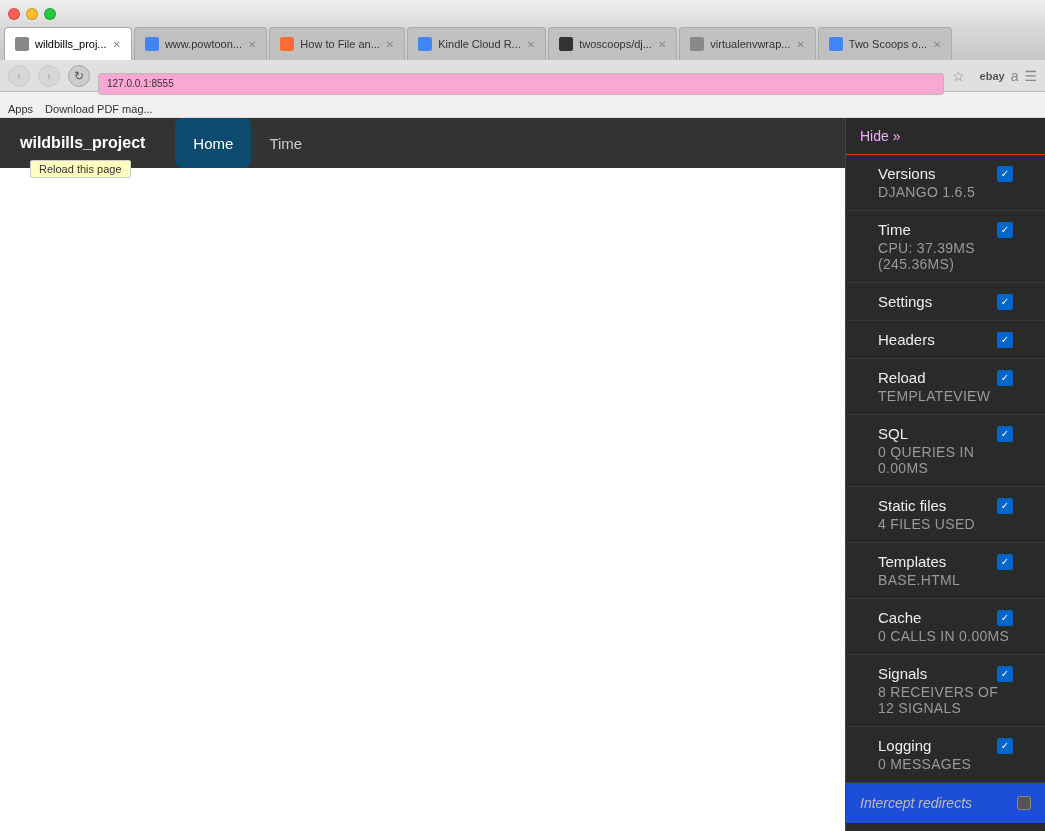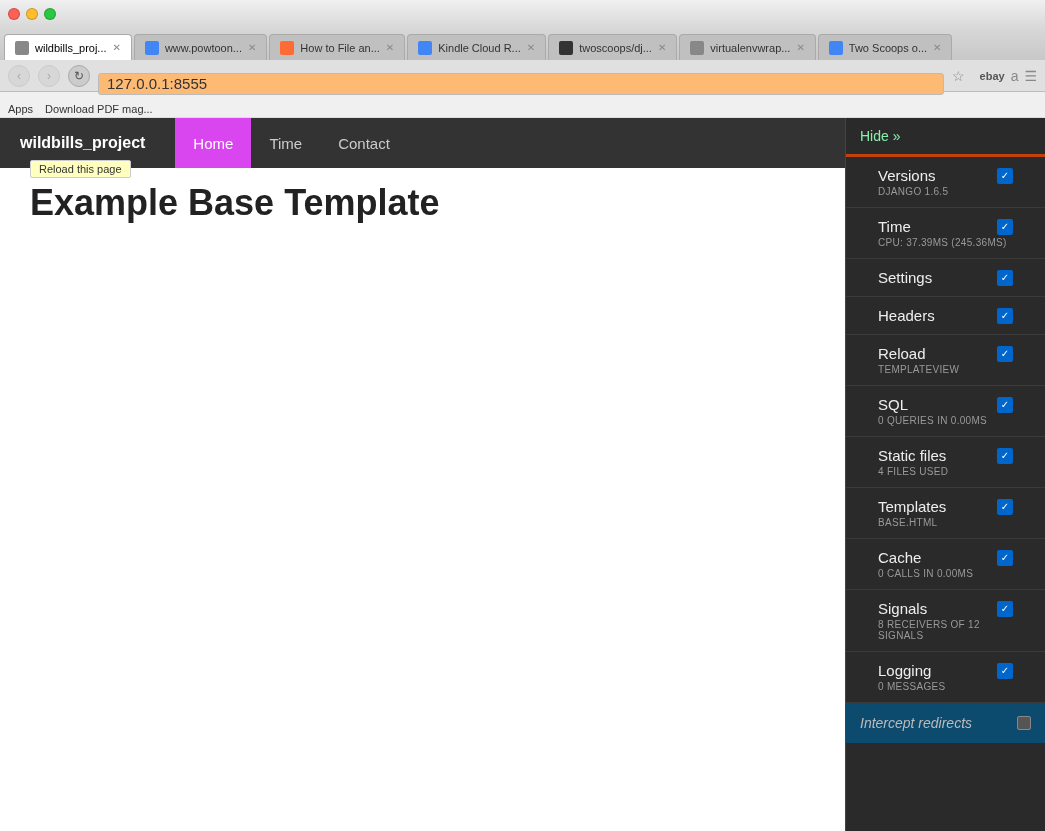--- a/index.html
+++ b/index.html
@@ -28,21 +28,21 @@
 
     .tab-bar {
       background: linear-gradient(to bottom, #d8d8d8, #c8c8c8);
       height: 32px;
       display: flex;
       align-items: flex-end;
       padding: 0 4px;
       gap: 2px;
     }
     .tab {
-      height: 26px;
+      height: 33px;
       background: #c0c0c0;
       border: 1px solid #aaa;
       border-bottom: none;
       border-radius: 4px 4px 0 0;
       padding: 0 10px;
       font-size: 11px;
       display: flex;
       align-items: center;
       gap: 6px;
       color: #333;
@@ -86,25 +86,25 @@
       background: #ccc;
       border: 1px solid #aaa;
       border-radius: 11px;
       display: flex; align-items: center; justify-content: center;
       font-size: 12px; color: #555; cursor: pointer;
     }
     .nav-btn.disabled { opacity: 0.4; }
     .address-bar {
       flex: 1;
       height: 22px;
-      background: #fdba74;
+      background: #f9a8d4;
       border: 1px solid #bbb;
       border-radius: 3px;
       padding: 0 8px;
-      font-size: 15px;
+      font-size: 10px;
       color: #333;
       display: flex;
       align-items: center;
       margin-top: 16px;
     }
     .address-bar-icons {
       display: flex;
       gap: 6px;
       align-items: center;
     }
@@ -169,22 +169,23 @@
       color: #ccc;
       font-size: 15px;
       padding: 0 18px;
       height: 50px;
       display: flex;
       align-items: center;
       cursor: pointer;
       text-decoration: none;
     }
     .django-nav-link.active {
-      background: #d946ef;
+      background: #0c4a6e;
       color: #fff;
+      border-radius: 7px;
     }
     .django-content {
       padding: 14px 30px;
       flex: 1;
       position: relative;
     }
     .reload-tooltip {
       position: absolute;
       top: -8px;
       left: 30px;
@@ -214,22 +215,22 @@
       color: #ddd;
       display: flex;
       flex-direction: column;
       border-left: 1px solid #444;
       overflow-y: auto;
       overflow-x: hidden;
     }
     .toolbar-hide-btn {
       padding: 10px 14px;
       font-size: 14px;
-      color: #86efac;
-      border-bottom: 3px solid #c2410c;
+      color: #f0abfc;
+      border-bottom: 1px solid #c2410c;
       cursor: pointer;
       display: flex;
       align-items: center;
       justify-content: space-between;
     }
     .toolbar-item {
       padding: 10px 32px;
       border-bottom: 1px solid #3a3a3a;
       cursor: pointer;
       display: flex;
@@ -252,32 +253,32 @@
       background: #0066cc;
       border-radius: 2px;
       display: flex;
       align-items: center;
       justify-content: center;
       color: #fff;
       font-size: 10px;
       flex-shrink: 0;
     }
     .toolbar-item-sub {
-      font-size: 10px;
+      font-size: 14px;
       color: #999;
       text-transform: uppercase;
       letter-spacing: 0.3px;
     }
     .toolbar-item-last {
       padding: 12px 14px;
       display: flex;
       align-items: center;
       justify-content: space-between;
       gap: 8px;
-      background: #0c4a6e;
+      background: #1d4ed8;
     }
     .toolbar-item-last-label {
       font-size: 14px;
       color: #bbb;
       font-style: italic;
     }
     .toolbar-checkbox {
       width: 14px; height: 14px;
       background: #555;
       border: 1px solid #888;
@@ -355,27 +356,25 @@
 
 <div class="main-area">
 
   <div class="django-site">
 
     <div class="django-navbar">
       <div class="django-brand">wildbills_project</div>
       <div class="django-nav-links" id="django-nav-links">
           <div class="django-nav-link active">Home</div>
           <div class="django-nav-link">Time</div>
-          <div class="django-nav-link">Contact</div>
         </div>
     </div>
 
     <div class="django-content">
       <div class="reload-tooltip">Reload this page</div>
-      <h1 class="django-heading">Example Base Template</h1>
     </div>
   </div>
 
   <div class="debug-toolbar">
     <div class="toolbar-hide-btn">
       <span>Hide »</span>
     </div>
     <div id="toolbar-items-container">
         <div class="toolbar-item">
           <div class="toolbar-item-header">

